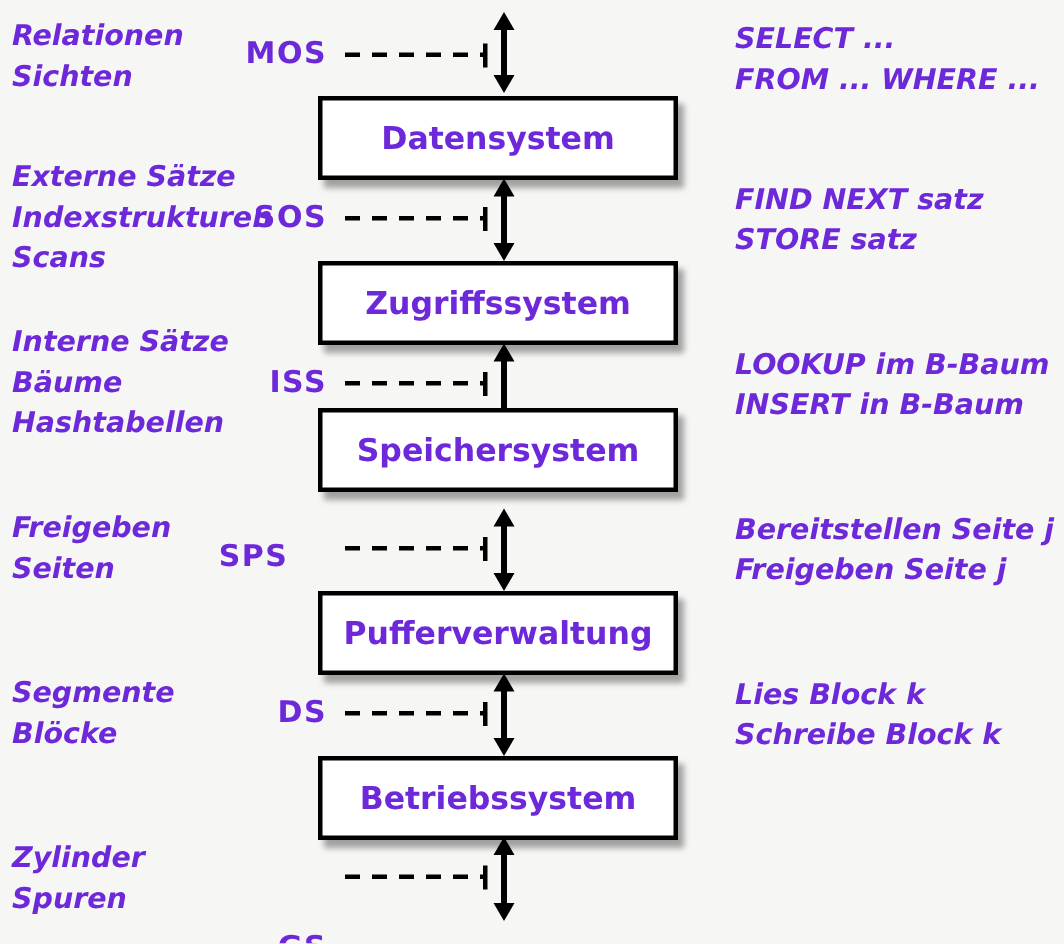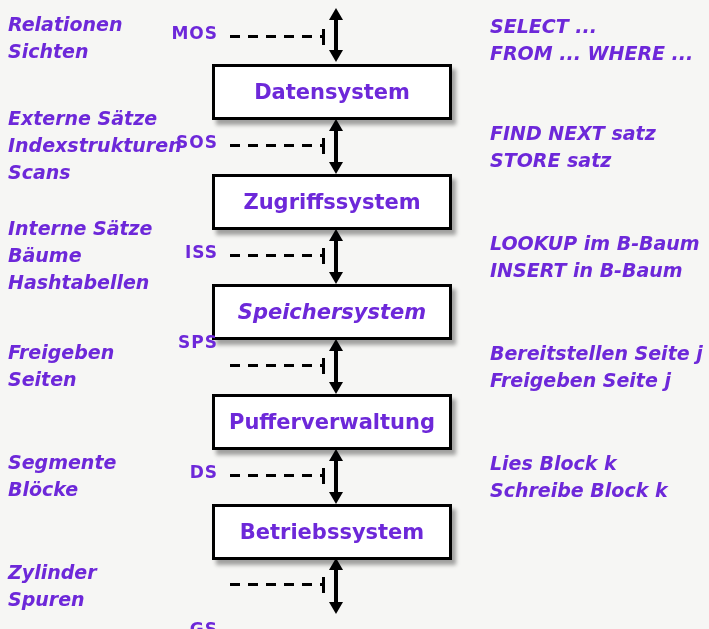--- a/index.html
+++ b/index.html
@@ -27,21 +27,21 @@
   }
   .side-label span { display: block; }
   .left-label  { left: 8px; }
   .right-label { left: 490px; }
   
   .iface-name {
     position: absolute;
     left: 120px;
     width: 98px;
     text-align: right;
-    font-size: 17px;
+    font-size: 20px;
     font-weight: bold;
     letter-spacing: 1px;
     white-space: nowrap;
   }
   
   .dash-line {
     position: absolute;
     left: 230px;
     width: 92px;
     height: 3px;
@@ -156,27 +156,27 @@
   <div class="side-label right-label" style="top:230px;">
     <span>LOOKUP im B-Baum</span>
     <span>INSERT in B-Baum</span>
   </div>
   <div class="varrow" style="top:229px; height:55px;">
     <div class="head-up"></div>
     <div class="shaft"></div>
     <div class="head-down"></div>
   </div>
 
-  <div class="layer-box" style="top:284px;font-style:italic;">Speichersystem</div>
+  <div class="layer-box" style="top:272px;">Speichersystem</div>
 
   <div class="side-label left-label" style="top:339px;">
     <span>Freigeben</span>
     <span>Seiten</span>
   </div>
-  <div class="iface-name" style="top:332px;">SPS</div>
+  <div class="iface-name" style="top:358px;text-align:center;">SPS</div>
   <div class="dash-line" style="top:364px;"></div>
   <div class="dash-tick" style="top:358px;"></div>
   <div class="side-label right-label" style="top:340px;">
     <span>Bereitstellen Seite j</span>
     <span>Freigeben Seite j</span>
   </div>
   <div class="varrow" style="top:339px; height:55px;">
     <div class="head-up"></div>
     <div class="shaft"></div>
     <div class="head-down"></div>

